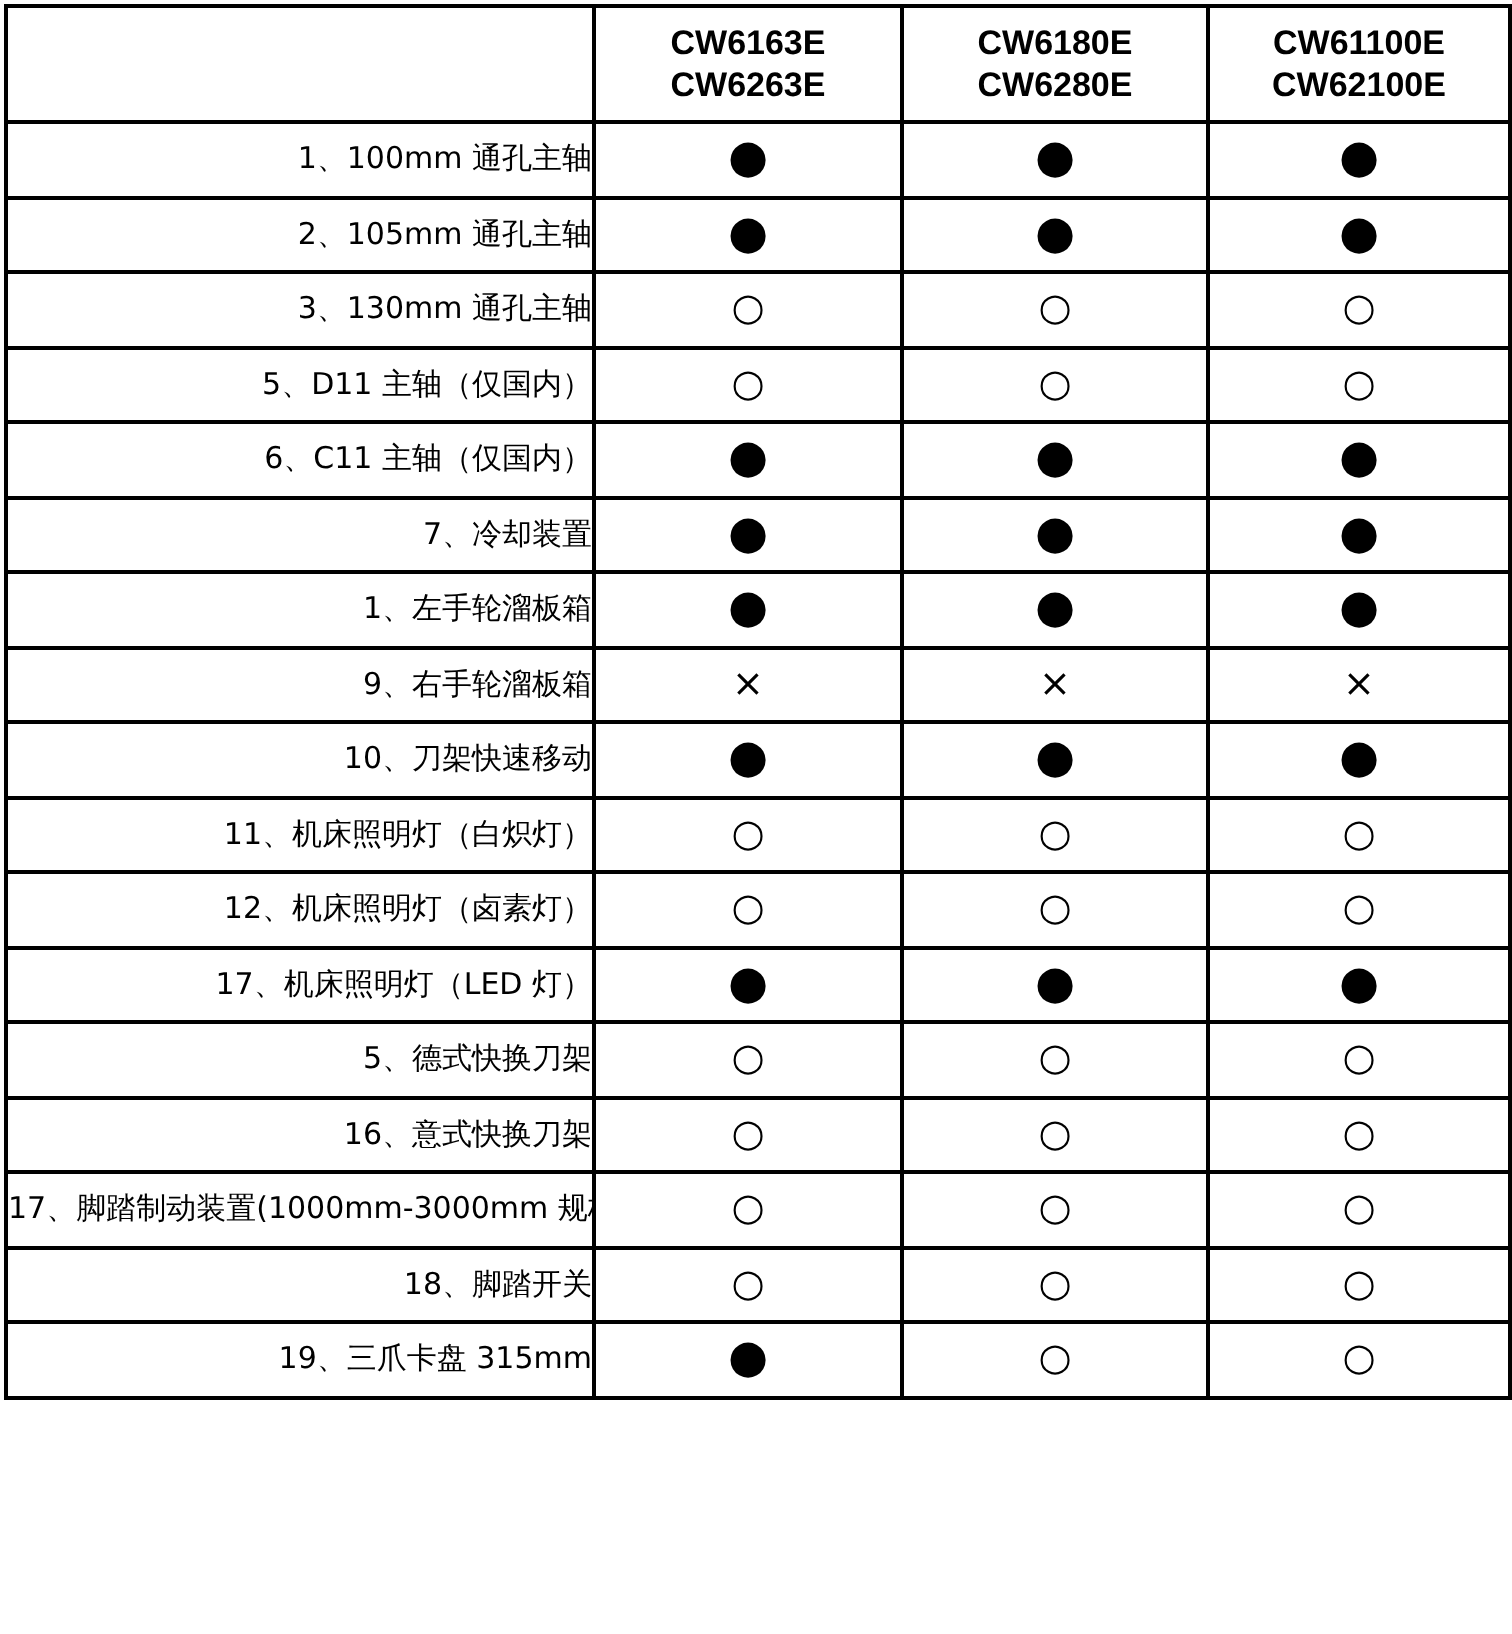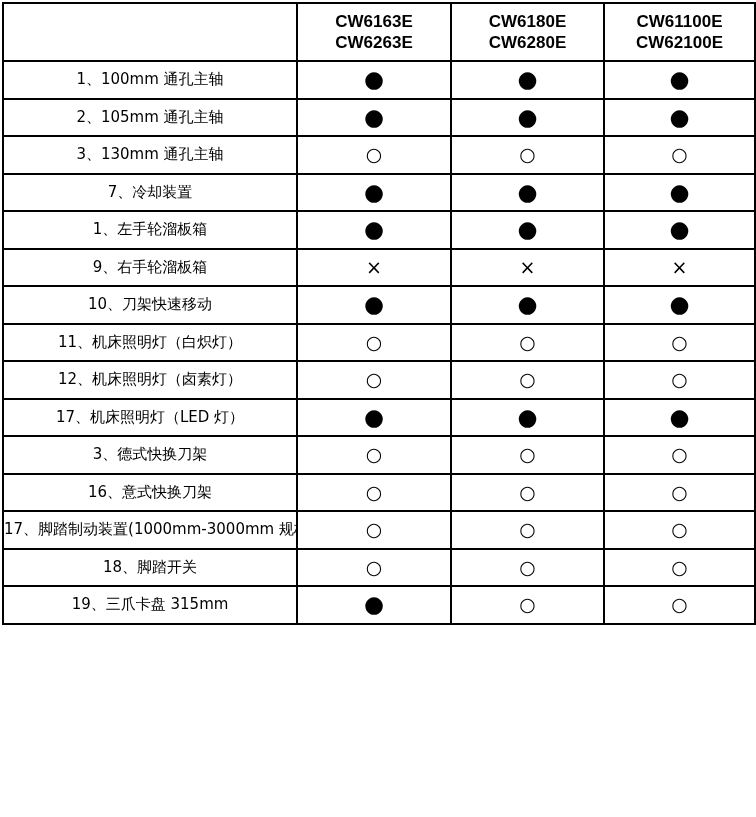--- a/index.html
+++ b/index.html
@@ -40,21 +40,21 @@
     font-family: "Liberation Sans", "DejaVu Sans", sans-serif;
     font-weight: bold;
     font-size: 17px;
     margin-left: 28px;
   }
   .model-line {
     line-height: 21px;
   }
   td.label-cell {
     height: 35.5px;
-    text-align: center;
+    text-align: right;
     vertical-align: middle;
     padding-left: 7px;
     font-size: 15px;
     font-family: "DejaVu Sans", "Liberation Sans", sans-serif;
   }
   td.sym-cell {
     height: 35.5px;
     text-align: center;
     vertical-align: middle;
     line-height: 1;
@@ -103,20 +103,32 @@
         <td class="sym-cell sym-filled">●</td>
         <td class="sym-cell sym-filled">●</td>
       </tr>
       <tr>
         <td class="label-cell">3、130mm 通孔主轴</td>
         <td class="sym-cell sym-open">○</td>
         <td class="sym-cell sym-open">○</td>
         <td class="sym-cell sym-open">○</td>
       </tr>
       <tr>
+        <td class="label-cell">5、D11 主轴（仅国内）</td>
+        <td class="sym-cell sym-open">○</td>
+        <td class="sym-cell sym-open">○</td>
+        <td class="sym-cell sym-open">○</td>
+      </tr>
+      <tr>
+        <td class="label-cell">6、C11 主轴（仅国内）</td>
+        <td class="sym-cell sym-filled">●</td>
+        <td class="sym-cell sym-filled">●</td>
+        <td class="sym-cell sym-filled">●</td>
+      </tr>
+      <tr>
         <td class="label-cell">7、冷却装置</td>
         <td class="sym-cell sym-filled">●</td>
         <td class="sym-cell sym-filled">●</td>
         <td class="sym-cell sym-filled">●</td>
       </tr>
       <tr>
         <td class="label-cell">1、左手轮溜板箱</td>
         <td class="sym-cell sym-filled">●</td>
         <td class="sym-cell sym-filled">●</td>
         <td class="sym-cell sym-filled">●</td>
@@ -145,21 +157,21 @@
         <td class="sym-cell sym-open">○</td>
         <td class="sym-cell sym-open">○</td>
       </tr>
       <tr>
         <td class="label-cell">17、机床照明灯（LED 灯）</td>
         <td class="sym-cell sym-filled">●</td>
         <td class="sym-cell sym-filled">●</td>
         <td class="sym-cell sym-filled">●</td>
       </tr>
       <tr>
-        <td class="label-cell">3、德式快换刀架</td>
+        <td class="label-cell">5、德式快换刀架</td>
         <td class="sym-cell sym-open">○</td>
         <td class="sym-cell sym-open">○</td>
         <td class="sym-cell sym-open">○</td>
       </tr>
       <tr>
         <td class="label-cell">16、意式快换刀架</td>
         <td class="sym-cell sym-open">○</td>
         <td class="sym-cell sym-open">○</td>
         <td class="sym-cell sym-open">○</td>
       </tr>

